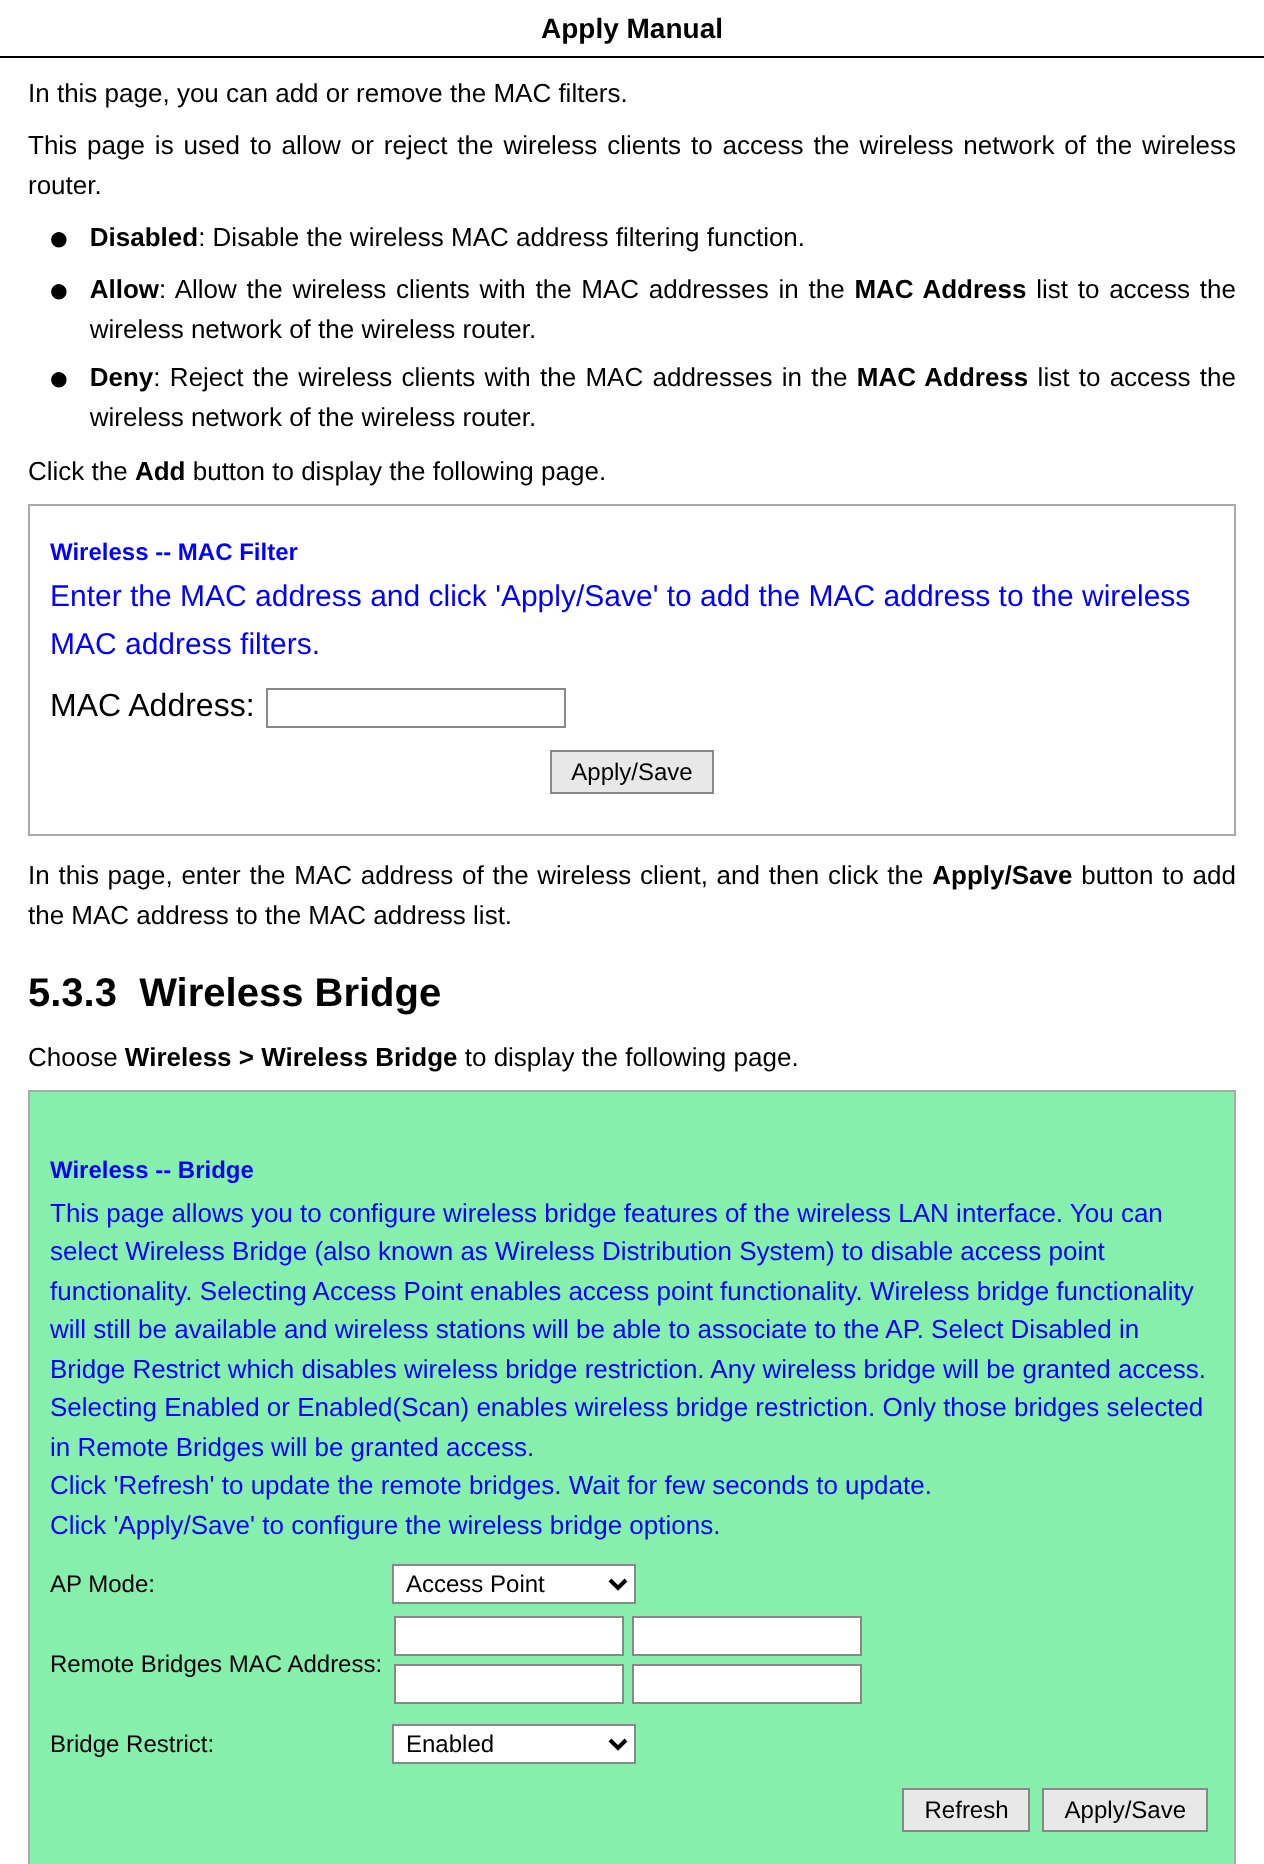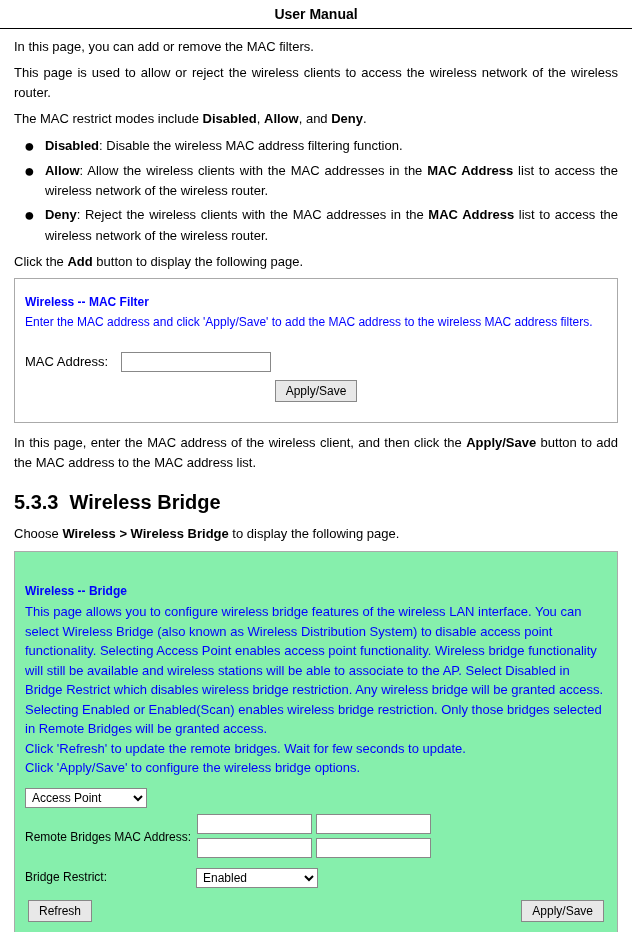--- a/index.html
+++ b/index.html
@@ -56,39 +56,39 @@
 
     .section-label {
       color: #00f;
       font-size: 12px;
       font-weight: bold;
       margin: 6px 0 2px 0;
     }
 
     .instruction-text {
       color: #00f;
-      font-size: 12px;
-      margin-bottom: 20px;
+      font-size: 15px;
+      margin-bottom: 8px;
     }
 
     .mac-filter-box {
       border: 1px solid #aaa;
       padding: 8px 10px 12px 10px;
       margin: 6px 0 10px 0;
       background: #fff;
     }
 
     .form-row {
       display: flex;
       align-items: center;
       margin-bottom: 8px;
     }
 
     .form-label {
-      font-size: 13px;
+      font-size: 16px;
       min-width: 90px;
       margin-right: 6px;
     }
 
     .form-input {
       border: 1px solid #888;
       height: 20px;
       width: 150px;
       font-size: 12px;
       padding: 1px 3px;
@@ -162,42 +162,39 @@
       border: 1px solid #888;
       height: 20px;
       width: 115px;
       font-size: 12px;
       padding: 1px 3px;
       margin-right: 4px;
     }
 
     .bottom-buttons {
       display: flex;
-      justify-content: space-between;
+      justify-content: flex-end;
       margin: 12px 0 8px 0;
     }
 
     .page-number {
       text-align: center;
       padding: 10px 0 6px 0;
       font-size: 13px;
     }
   </style>
 </head>
 <body>
 
-<div class="page-title">User Manual</div>
+<div class="page-title">Apply Manual</div>
 
 <div class="content">
 
   <p>In this page, you can add or remove the MAC filters.</p>
   <p>This page is used to allow or reject the wireless clients to access the wireless network of the wireless router.</p>
-  <p>
-    The MAC restrict modes include <strong>Disabled</strong>, <strong>Allow</strong>, and <strong>Deny</strong>.
-  </p>
 
   <ul class="bullet-list">
     <li>
       <span class="bullet">●</span>
       <span class="bullet-text">
         <strong>Disabled</strong>: Disable the wireless MAC address filtering function.
       </span>
     </li>
     <li>
       <span class="bullet">●</span>
@@ -243,20 +240,21 @@
 
   <div class="bridge-box">
     <div class="section-label">Wireless -- Bridge</div>
     <div class="bridge-desc">
       This page allows you to configure wireless bridge features of the wireless LAN interface. You can select Wireless Bridge (also known as Wireless Distribution System) to disable access point functionality. Selecting Access Point enables access point functionality. Wireless bridge functionality will still be available and wireless stations will be able to associate to the AP. Select Disabled in Bridge Restrict which disables wireless bridge restriction. Any wireless bridge will be granted access. Selecting Enabled or Enabled(Scan) enables wireless bridge restriction. Only those bridges selected in Remote Bridges will be granted access.<br>
       Click 'Refresh' to update the remote bridges. Wait for few seconds to update.<br>
       Click 'Apply/Save' to configure the wireless bridge options.
     </div>
 
     <div class="bridge-form-row">
+      <span class="bridge-label">AP Mode:</span>
       <select class="bridge-select">
         <option>Access Point</option>
         <option>Wireless Bridge</option>
       </select>
     </div>
 
     <div class="bridge-form-row">
       <span class="bridge-label">Remote Bridges MAC Address:</span>
       <div>
         <div class="mac-inputs-row">

